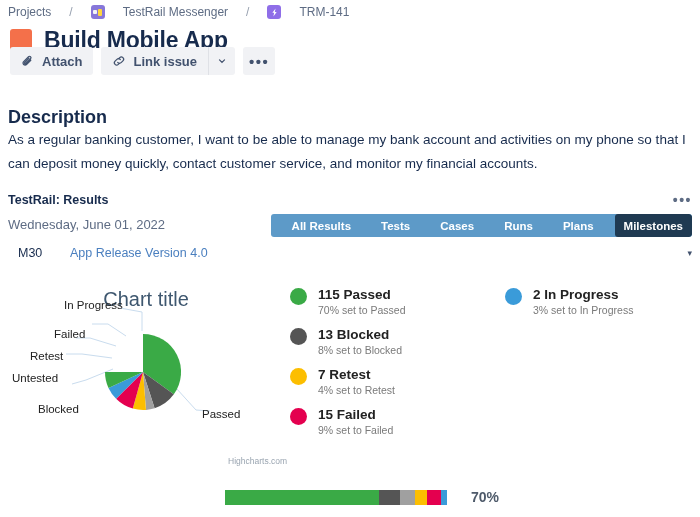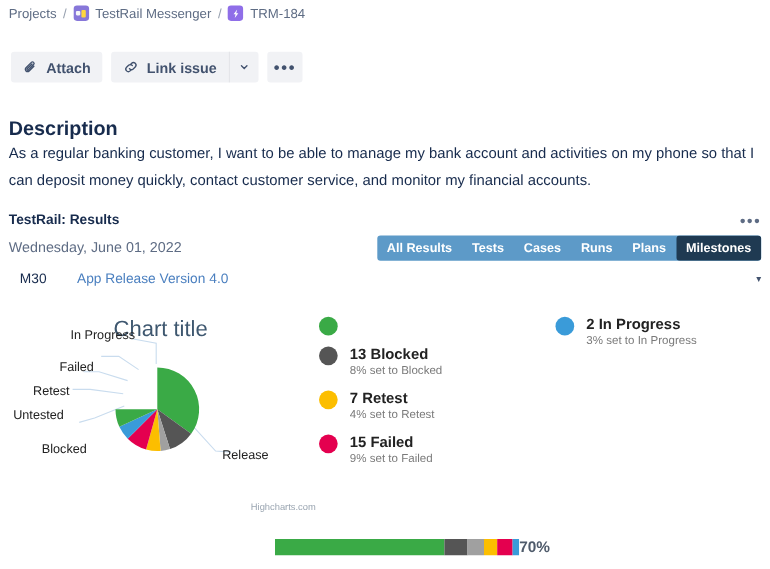--- a/index.html
+++ b/index.html
@@ -8,21 +8,21 @@
     background: #ffffff;
     font-family: "Liberation Sans", sans-serif;
     color: #172b4d;
     overflow: hidden;
   }
   .page { position: relative; width: 700px; height: 517px; }
 
   
   .breadcrumb {
     position: absolute; left: 8px; top: 5px;
-    display: flex; align-items: center; gap: 6px;
+    display: flex; align-items: center; gap: 18px;
     font-size: 12px; color: #5e6c84;
   }
   .crumb-link { color: #5e6c84; text-decoration: none; cursor: pointer; }
   .crumb-sep { color: #97a0af; font-size: 12px; }
   .crumb-ico {
     width: 14px; height: 14px; border-radius: 3px;
     display: inline-flex; align-items: center; justify-content: center;
     flex: 0 0 auto;
   }
   .ico-proj { background: #8777d9; }
@@ -103,21 +103,21 @@
   .tabbar {
     position: absolute; right: 8px; top: 214px;
     display: flex; align-items: stretch; height: 23px;
     background: #5d9ac8; border-radius: 3px; overflow: hidden;
   }
   .tab {
     display: inline-flex; align-items: center; justify-content: center;
     padding: 0 9px; font-size: 11.5px; font-weight: 700; color: #ffffff;
     cursor: pointer; white-space: nowrap;
     font-family: "Liberation Sans", sans-serif;
-    background: transparent; border: none;
+    background: transparent; border: none; margin-left: 12px;
   }
   .tab.active { background: #1f3a52; border-radius: 3px; }
 
   .ms-row {
     position: absolute; left: 8px; top: 246px; width: 684px;
     display: flex; align-items: center;
   }
   .ms-code { font-size: 12.5px; color: #172b4d; width: 62px; padding-left: 10px; box-sizing: border-box;}
   .ms-link { font-size: 12.5px; color: #4a7fbf; text-decoration: none; cursor: pointer; }
   .ms-caret { margin-left: auto; color: #42526e; font-size: 9px; cursor: pointer; }
@@ -143,22 +143,22 @@
   .legend-col { position: absolute; }
   .legend-col.c1 { left: 0; top: 0; }
   .legend-col.c2 { left: 215px; top: 0; }
   .legend-item { display: flex; align-items: flex-start; gap: 11px; margin-bottom: 8px; }
   .legend-dot { width: 17px; height: 17px; border-radius: 50%; flex: 0 0 auto; margin-top: 2px; }
   .legend-main { font-size: 13.5px; font-weight: 700; color: #222222; line-height: 17px; }
   .legend-sub { font-size: 10.5px; color: #7a7a7a; line-height: 15px; }
 
   
   .prog-wrap {
-    position: absolute; left: 250px; top: 489px;
-    display: flex; align-items: flex-end; gap: 0;
+    position: absolute; left: 225px; top: 489px;
+    display: flex; align-items: flex-end; gap: 24px;
   }
   .prog-bar { display: flex; height: 15px; width: 222px; overflow: hidden; }
   .prog-seg { height: 15px; }
   .prog-pct { font-size: 14px; font-weight: 700; color: #4f5b6b; }
 </style>
 </head>
 <body>
 
 <div class="page">
 
@@ -169,23 +169,27 @@
       <span class="g1"></span>
         <span class="g2"></span>
     </span>
     <a class="crumb-link">TestRail Messenger</a>
     <span class="crumb-sep">/</span>
     <span class="crumb-ico ico-story">
       <svg width="9" height="9" viewBox="0 0 10 10">
           <path d="M6.2 0.6 L2.6 5.4 H4.6 L3.8 9.4 L7.4 4.4 H5.3 Z" fill="#ffffff"></path>
         </svg>
     </span>
-    <a class="crumb-link">TRM-184</a>
-  </div>
-
+    <a class="crumb-link">TRM-141</a>
+  </div>
+
+  <div class="title-row">
+    <span class="title-swatch"></span>
+    <span class="issue-title">Build Mobile App</span>
+  </div>
 
   <div class="actions">
     <button class="btn">
       <span>
         <svg width="14" height="14" viewBox="0 0 16 16" fill="none" stroke="#42526e" stroke-width="1.4" stroke-linecap="round">
           <path d="M11.2 7.1 L6.3 12 a2.3 2.3 0 0 1-3.3-3.3 l5.6-5.6 a1.6 1.6 0 0 1 2.3 2.3 l-5.5 5.5 a0.8 0.8 0 0 1-1.2-1.2 l5-5"></path>
         </svg>
       </span>
       <span>Attach</span>
     </button>
@@ -268,29 +272,33 @@
         <path d="M0 0 L-26.8 -26.9 A38 38 0 0 1 -16.0 -34.5 Z" fill="#3a9bd9"></path>
         <path d="M0 0 L-16.0 -34.5 A38 38 0 0 1 0 -38 Z" fill="#3aaa46"></path>
       </g>
     </svg>
 
     <span class="pie-lbl" style="left:64px; top:31px;">In Progress</span>
     <span class="pie-lbl" style="left:54px; top:60px;">Failed</span>
     <span class="pie-lbl" style="left:30px; top:82px;">Retest</span>
     <span class="pie-lbl" style="left:12px; top:104px;">Untested</span>
     <span class="pie-lbl" style="left:38px; top:135px;">Blocked</span>
-    <span class="pie-lbl" style="left:202px; top:140px;">Release</span>
+    <span class="pie-lbl" style="left:202px; top:140px;">Passed</span>
 
     <div class="credits">Highcharts.com</div>
   </div>
 
   <div class="legend">
     <div class="legend-col c1">
       <div class="legend-item">
         <span class="legend-dot" style="background:#3aaa46"></span>
+        <span>
+          <div class="legend-main">115 Passed</div>
+          <div class="legend-sub">70% set to Passed</div>
+        </span>
       </div>
       <div class="legend-item">
         <span class="legend-dot" style="background:#555555"></span>
         <span>
           <div class="legend-main">13 Blocked</div>
           <div class="legend-sub">8% set to Blocked</div>
         </span>
       </div>
       <div class="legend-item">
         <span class="legend-dot" style="background:#fcbe00"></span>

